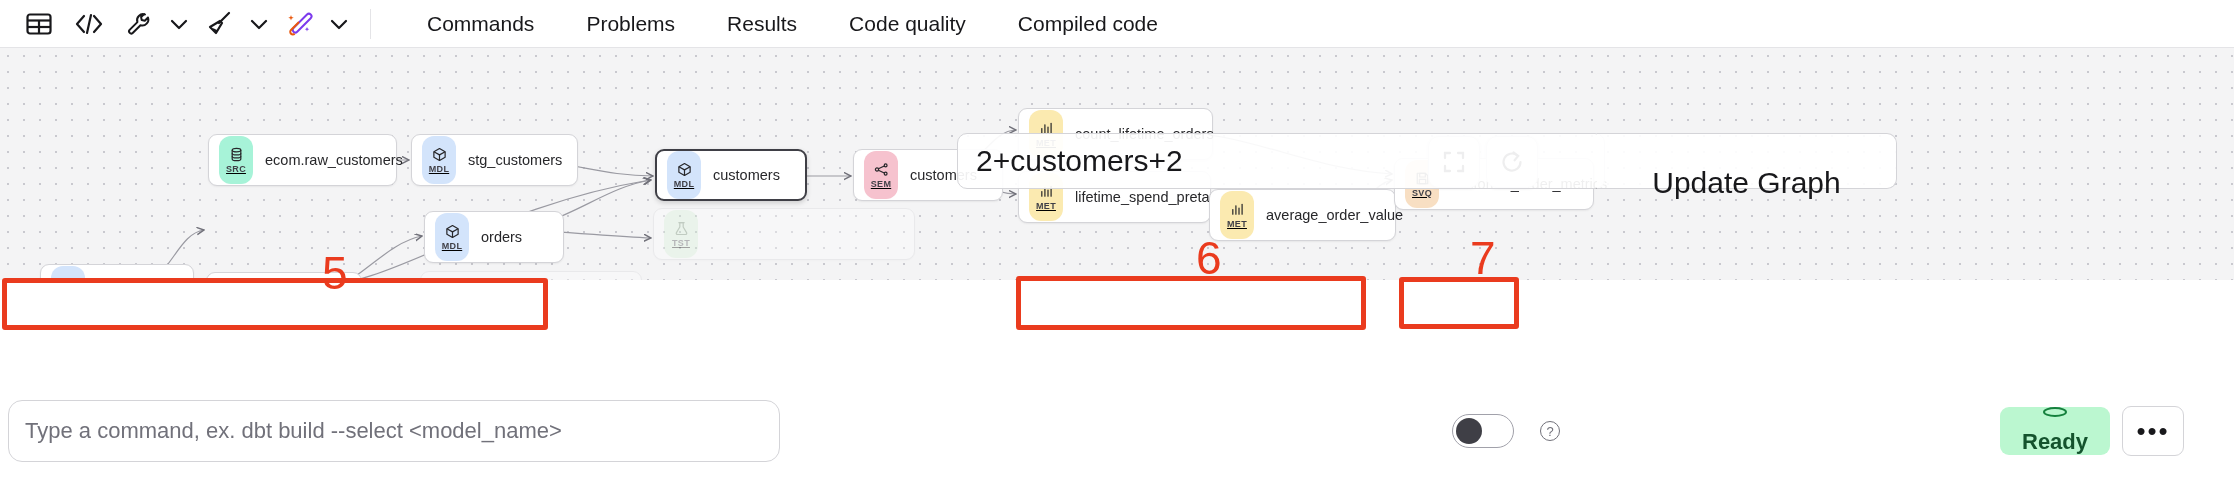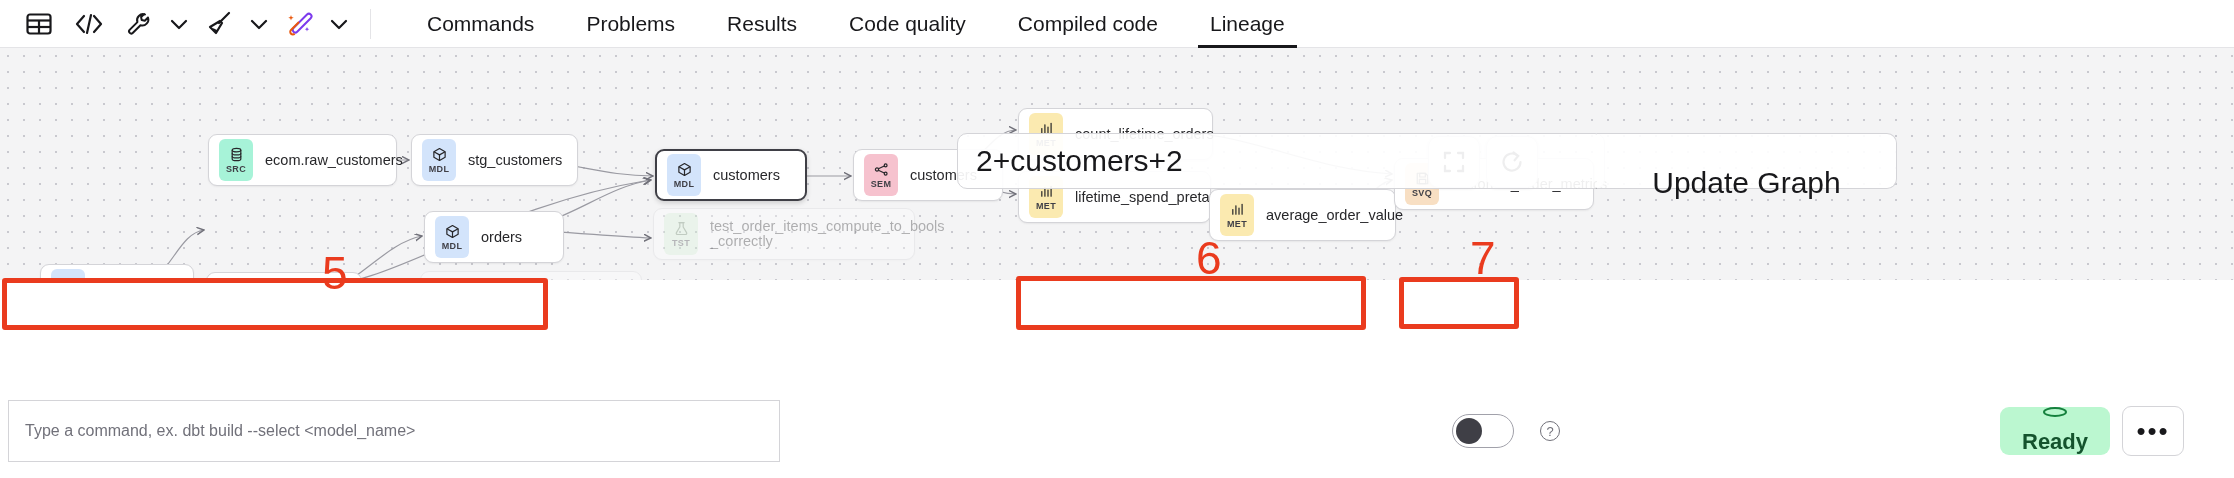--- a/index.html
+++ b/index.html
@@ -26,22 +26,22 @@
     background-color:#f4f4f5;
     background-image:radial-gradient(#c9c9cf 1px, transparent 1px);
     background-size:16px 16px; overflow:hidden; }
   .edges { position:absolute; left:0; top:0; width:2234px; height:232px; }
 
   .node { position:absolute; background:#ffffff; border:1px solid #d4d4d8; border-radius:9px;
     display:flex; align-items:center; padding:0 14px 0 10px; height:52px; cursor:pointer;
     box-shadow:0 1px 2px rgba(0,0,0,.06); }
   .node.sel { border:2px solid #3f3f46; box-shadow:0 2px 5px rgba(0,0,0,.16); }
   .node.faded { opacity:.34; }
-  .badge { width:34px; height:42px; border-radius:6px; display:flex; flex-direction:column;
-    align-items:center; justify-content:center; flex:0 0 auto; }
+  .badge { width:34px; height:48px; border-radius:12px; display:flex; flex-direction:column;
+    align-items:center; justify-content:center; flex:0 0 auto;text-decoration:underline; }
   .badge .gl { font-size:14px; line-height:13px; }
   .badge .bl { font-size:9px; line-height:10px; letter-spacing:.3px; font-weight:600; color:#3f3f46; }
   .node .nm { margin-left:12px; font-size:14.5px; color:#27272a; white-space:nowrap; }
   .node .nm.two { line-height:15px; white-space:normal; }
 
   
   .cbtn { position:absolute; width:52px; height:52px; background:#fff; border:1px solid #d4d4d8;
     border-radius:11px; display:flex; align-items:center; justify-content:center; cursor:pointer;
     box-shadow:0 1px 3px rgba(0,0,0,.08); }
 
@@ -51,22 +51,22 @@
     display:flex; align-items:center; padding-left:18px; }
   .overlay .txt { font-size:30px; color:#18181b; white-space:nowrap; }
   .upd { position:absolute; left:1597px; top:85px; width:300px; height:56px;
     background:rgba(255,255,255,.93); border:1px solid #d4d4d8; border-left:none;
     border-radius:0 10px 10px 0; display:flex; align-items:center; justify-content:center; cursor:pointer; }
   .upd .txt { font-size:30px; color:#18181b; white-space:nowrap;margin-top:44px; }
 
   
   .bottom { position:absolute; left:0; top:280px; width:2234px; height:198px; background:#ffffff; }
   .cmdwrap { position:absolute; left:8px; top:400px; width:772px; height:62px; }
-  .cmdinput { width:100%; height:100%; border:1px solid #d4d4d8; border-radius:0;
-    font-size:16px; color:#27272a; padding:0 16px; outline:none; background:#fff;
+  .cmdinput { width:100%; height:100%; border:1px solid #d4d4d8; border-radius:14px;
+    font-size:22px; color:#27272a; padding:0 16px; outline:none; background:#fff;
     font-family:"Liberation Sans", sans-serif; }
   .cmdinput::placeholder { color:#71717a; }
 
   .deferwrap { position:absolute; left:1452px; top:400px; height:62px;
     display:flex; align-items:center; gap:18px; }
   .toggle { width:62px; height:34px; border-radius:18px; border:1.5px solid #a1a1aa; background:#fff;
     display:flex; align-items:center; padding:3px; cursor:pointer; }
   .knob { width:26px; height:26px; border-radius:50%; background:#3f3f46; }
   .defertxt { font-size:22px; color:#18181b; white-space:nowrap; }
   .helpicon { margin-left:8px; width:20px; height:20px; border-radius:50%; border:1.5px solid #71717a;
@@ -148,21 +148,20 @@
 
     <div class="tb-sep"></div>
   </div>
 
   <div class="tabs" id="tabs">
       <div class="tab">Commands</div>
       <div class="tab">Problems</div>
       <div class="tab">Results</div>
       <div class="tab">Code quality</div>
       <div class="tab">Compiled code</div>
-      <div class="tab active">Lineage</div>
     </div>
 </div>
 
 <div class="canvas">
 
   <svg class="edges">
     <defs>
       <marker id="ar" markerWidth="7" markerHeight="7" refX="6" refY="3" orient="auto">
         <path d="M0,0 L6,3 L0,6" fill="none" stroke="#71717a" stroke-width="1.2"></path>
       </marker>
@@ -303,21 +302,20 @@
         </div>
       </div>
       <div class="node faded" style="left: 653px; top: 160px; width: 262px;">
         <div class="badge" style="background: rgb(217, 242, 217);">
           <span class="gl"><svg width="15" height="15" viewBox="0 0 16 16" fill="none" stroke="#5f7f5f" stroke-width="1.3" stroke-linejoin="round">
               <path d="M6.2 1.8v4.6L2.6 12.4c-.6 1 .1 2 1.2 2h8.4c1.1 0 1.8-1 1.2-2L9.8 6.4V1.8z"></path>
               <line x1="5.2" y1="1.8" x2="10.8" y2="1.8" stroke-linecap="round"></line>
             </svg></span>
           <span class="bl">TST</span>
         </div>
-        <span class="nm two">test_order_items_compute_to_bools _correctly</span>
       </div>
       <div class="node faded" style="left: 420px; top: 223px; width: 222px;"></div>
     </div>
 
   <div class="cbtn" id="fsbtn" style="left: 1428px; top: 88px;">
     <svg width="24" height="24" viewBox="0 0 24 24" fill="none" stroke="#18181b" stroke-width="2.3" stroke-linecap="round">
         <polyline points="3,8 3,3 8,3"></polyline>
         <polyline points="16,3 21,3 21,8"></polyline>
         <polyline points="21,16 21,21 16,21"></polyline>
         <polyline points="8,21 3,21 3,16"></polyline>

